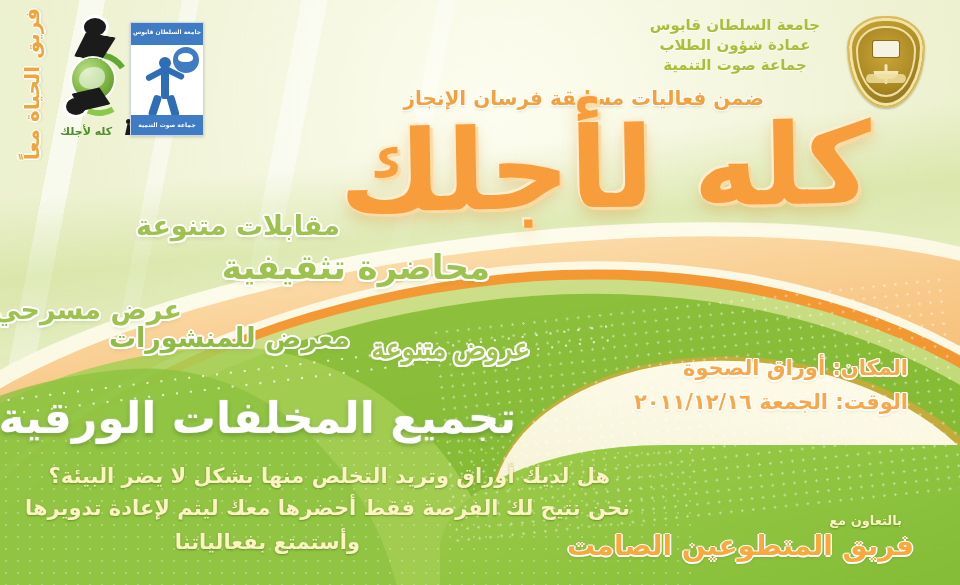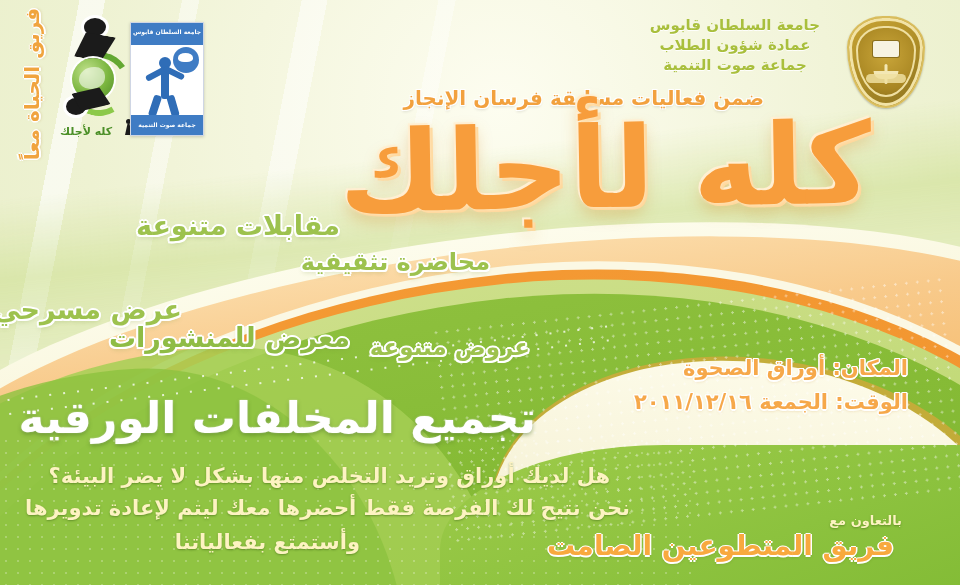--- a/index.html
+++ b/index.html
@@ -216,61 +216,61 @@
   
   .act{
     font-weight:bold;
     color:#9dc24e;
     text-shadow:
       2px 0 0 #fff, -2px 0 0 #fff, 0 2px 0 #fff, 0 -2px 0 #fff,
       1.5px 1.5px 0 #fff, -1.5px 1.5px 0 #fff, 1.5px -1.5px 0 #fff, -1.5px -1.5px 0 #fff,
       0 3px 4px rgba(120,150,60,.25);
   }
   .act-1{top:212px;right:620px;font-size:27px;}
-  .act-2{top:250px;right:470px;font-size:24px;}
+  .act-2{top:250px;right:470px;font-size:34px;}
   .act-3{top:248px;right:778px;font-size:27px;margin-top:48px;}
   .act-4{top:300px;right:404px;font-size:27px;}
-  .act-5{top:336px;right:430px;font-size:23px;}
+  .act-5{top:336px;right:430px;font-size:27px;font-family:Liberation Serif, serif;}
   .act-6{top:324px;right:610px;font-size:27px;color:#8fbc45;}
 
   
   .info{
     font-weight:bold;color:#f6a84a;
     text-shadow:1.5px 0 0 #fff,-1.5px 0 0 #fff,0 1.5px 0 #fff,0 -1.5px 0 #fff,
                 1px 1px 0 #fff,-1px 1px 0 #fff,1px -1px 0 #fff,-1px -1px 0 #fff,
                 0 2px 3px rgba(200,140,50,.3);
     font-size:21px;
   }
   .info-1{top:358px;right:52px;}
   .info-2{top:392px;right:52px;}
   .info-3{top:426px;right:52px;}
 
   
   .headline{
-    position:absolute;top:396px;right:424px;
+    position:absolute;top:396px;right:444px;
     font-size:44px;font-weight:bold;color:#ffffff;
     text-shadow:0 2px 4px rgba(60,100,20,.45), 0 0 2px rgba(255,255,255,.6);
   }
   .sub-yellow{
     position:absolute;font-weight:bold;color:#fdf3c2;
     font-size:21px;
     text-shadow:0 1px 2px rgba(60,100,20,.5);
   }
   .sy-1{top:466px;right:350px;}
   .sy-2{top:498px;right:330px;}
   .sy-3{top:532px;right:600px;}
 
   
   .coop-small{
     position:absolute;top:514px;right:58px;
     font-size:13px;font-weight:bold;color:#fdf3c2;
     text-shadow:0 1px 2px rgba(60,100,20,.5);
   }
   .coop-big{
-    position:absolute;top:532px;right:66px;
+    position:absolute;top:532px;right:46px;
     font-size:28px;font-weight:bold;color:#f8a93e;
     text-shadow:1.5px 0 0 #fff,-1.5px 0 0 #fff,0 1.5px 0 #fff,0 -1.5px 0 #fff,
                 0 2px 3px rgba(90,120,30,.4);
   }
 
   
   .vert-wrap{
     position:absolute;left:8px;top:14px;width:48px;height:140px;
   }
   .vert-text{

